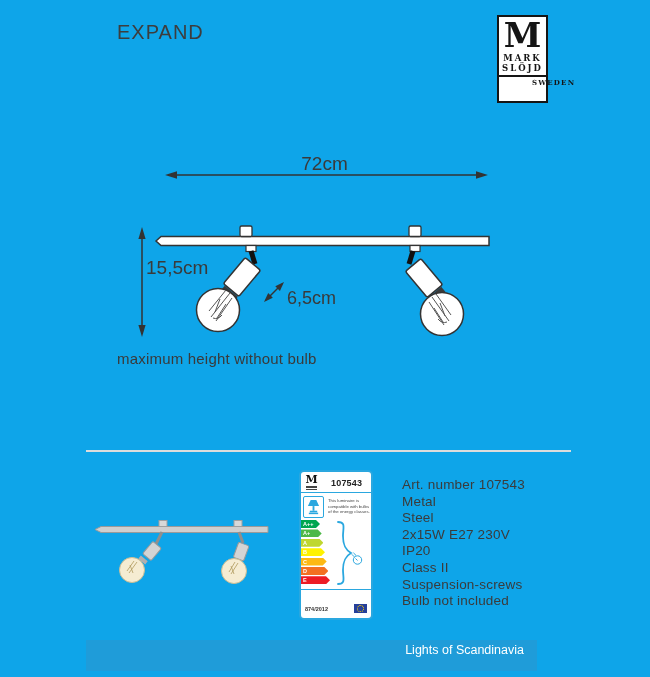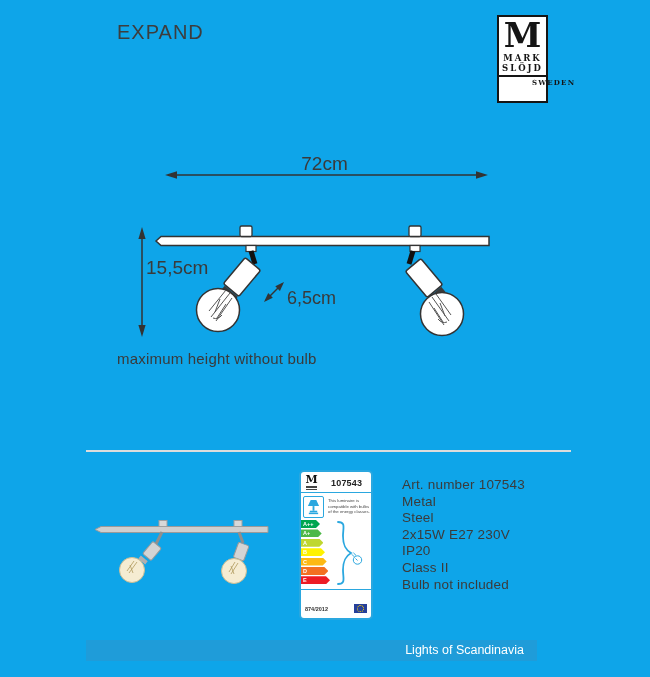--- a/index.html
+++ b/index.html
@@ -50,21 +50,21 @@
   .ecard .div2{position:absolute;left:0;right:0;top:117px;height:1px;background:#2AA7DF;}
   .ecard .reg{position:absolute;left:4px;top:134px;font-size:5.5px;font-weight:bold;color:#333;}
   .ecard .flag{position:absolute;right:4px;top:132px;width:13px;height:9px;background:#26409A;
          display:flex;align-items:center;justify-content:center;}
   .ecard .flag i{display:block;width:5.5px;height:5.5px;border:1px dotted #FFD500;border-radius:50%;}
 
   
   .specs{left:402px;top:477px;font-size:13.5px;line-height:16.6px;color:#3b3b3b;letter-spacing:0.2px;}
 
   
-  .footerbar{left:86px;top:640px;width:451px;height:21px;background:#1F9CD9;color:#fff;
+  .footerbar{left:86px;top:640px;width:451px;height:31px;background:#1F9CD9;color:#fff;
              font-size:12.5px;line-height:21px;text-align:right;padding-right:13px;box-sizing:border-box;}
 </style>
 </head>
 <body>
 
 <div class="page">
 
   <div class="abs title">EXPAND</div>
 
   <div class="abs brandbox">
@@ -216,18 +216,19 @@
       </div>
   </div>
 
   <div class="abs specs">
     <div>Art. number 107543</div>
     <div>Metal</div>
     <div>Steel</div>
     <div>2x15W E27 230V</div>
     <div>IP20</div>
     <div>Class II</div>
+    <div>Suspension-screws</div>
     <div>Bulb not included</div>
   </div>
 
   <div class="abs footerbar" style="background: rgb(31, 156, 217);">Lights of Scandinavia</div>
 
 </div>
 
 </body></html>

